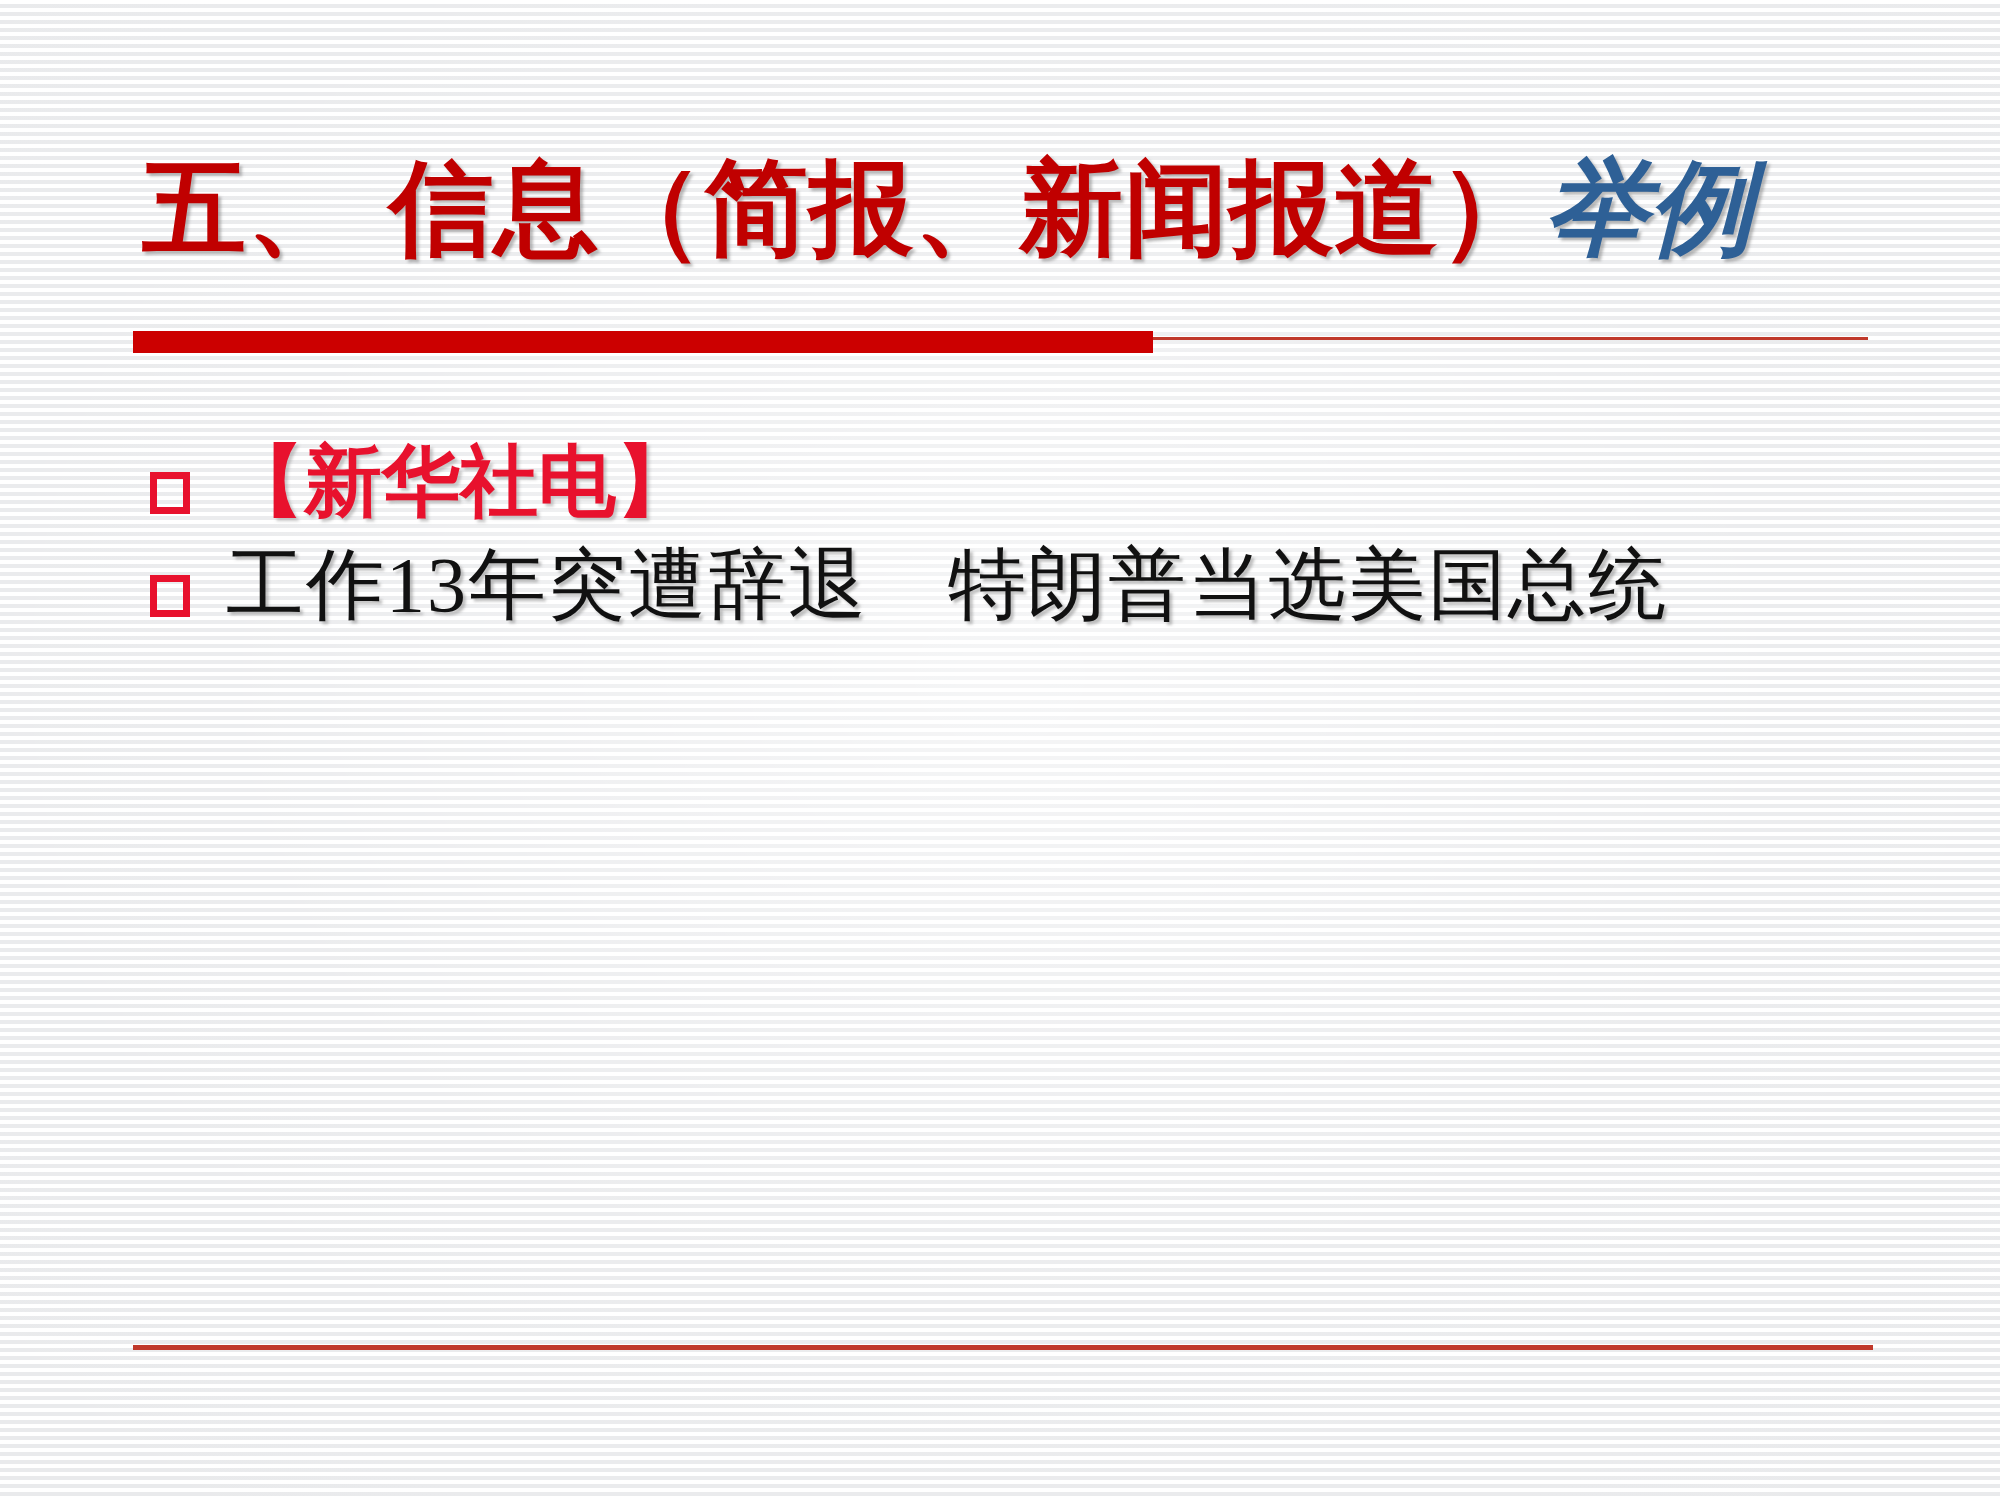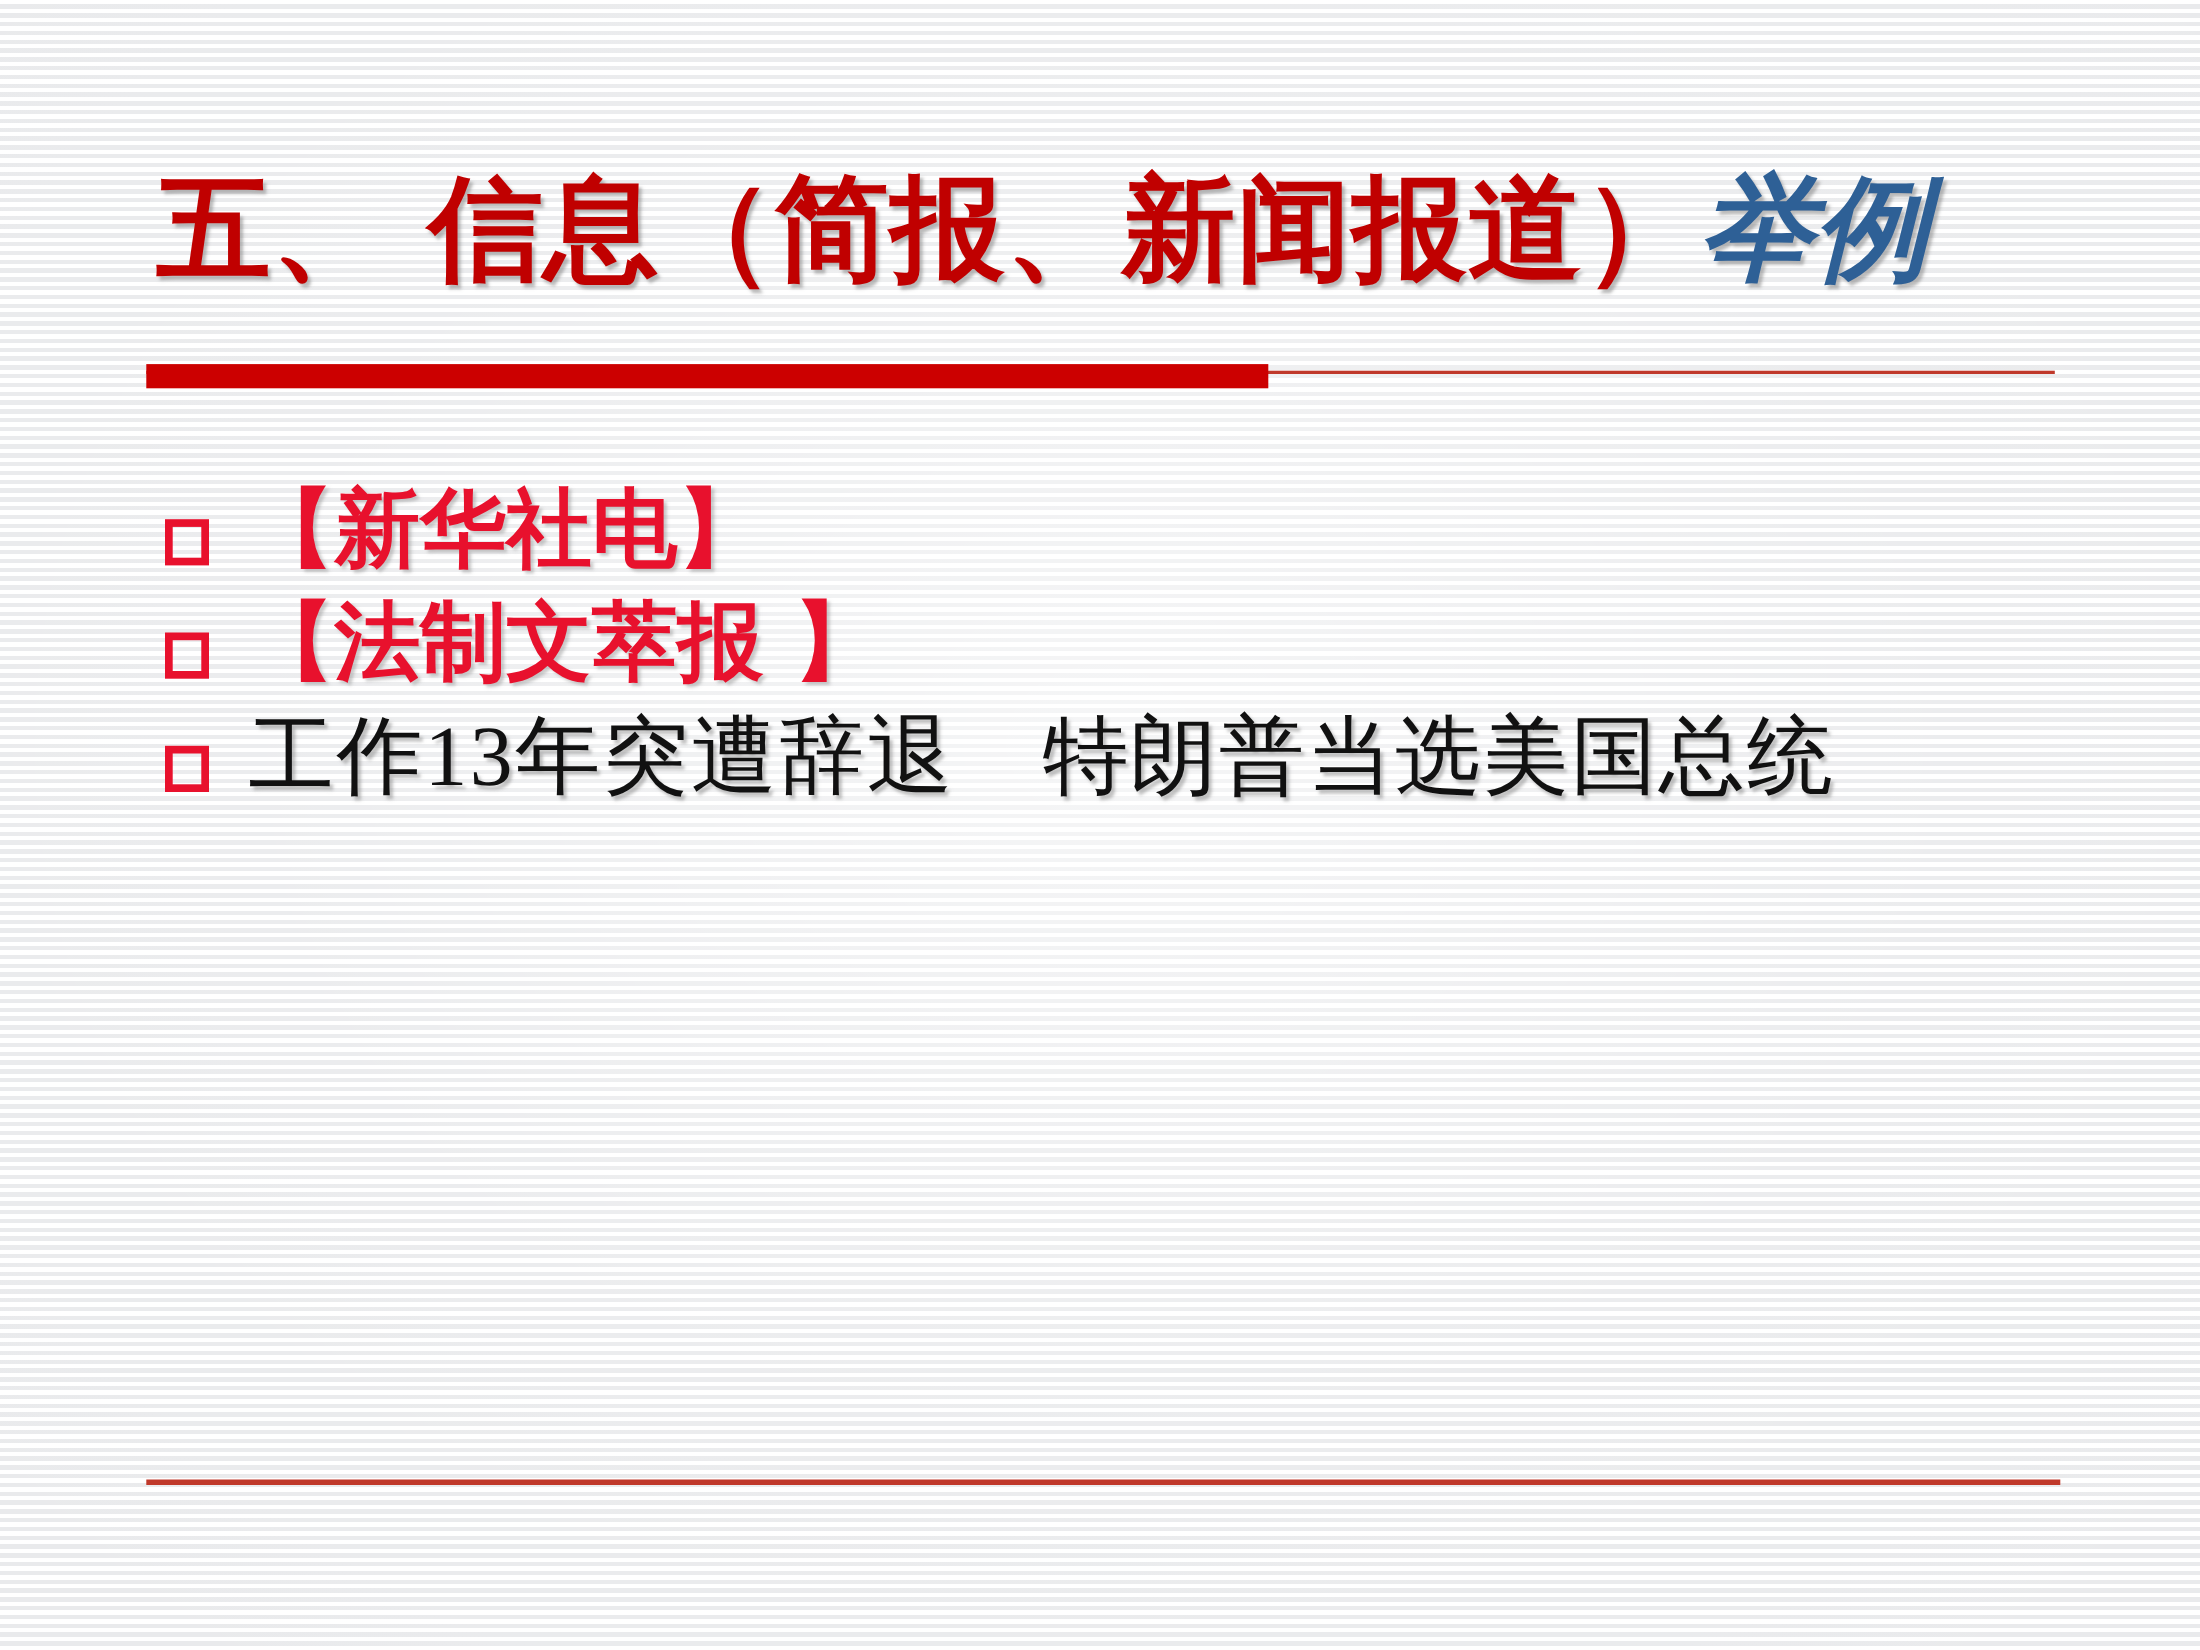--- a/index.html
+++ b/index.html
@@ -149,24 +149,20 @@
   <div id="body-list">
 
     <div class="bullet-row">
       <span class="bullet-marker"></span>
       <span class="bullet-text heading">【新华社电】</span>
     </div>
 
 
 
 
-    <div class="bullet-row">
-      <span class="bullet-marker"></span>
-      <span class="bullet-text heading">【法制文萃报 】</span>
-    </div>
 
     <div class="bullet-row">
       <span class="bullet-marker"></span>
       <span class="bullet-text">工作13年突遭辞退　特朗普当选美国总统</span>
     </div>
 
   </div>
 
   <div id="bottom-rule"></div>
 

